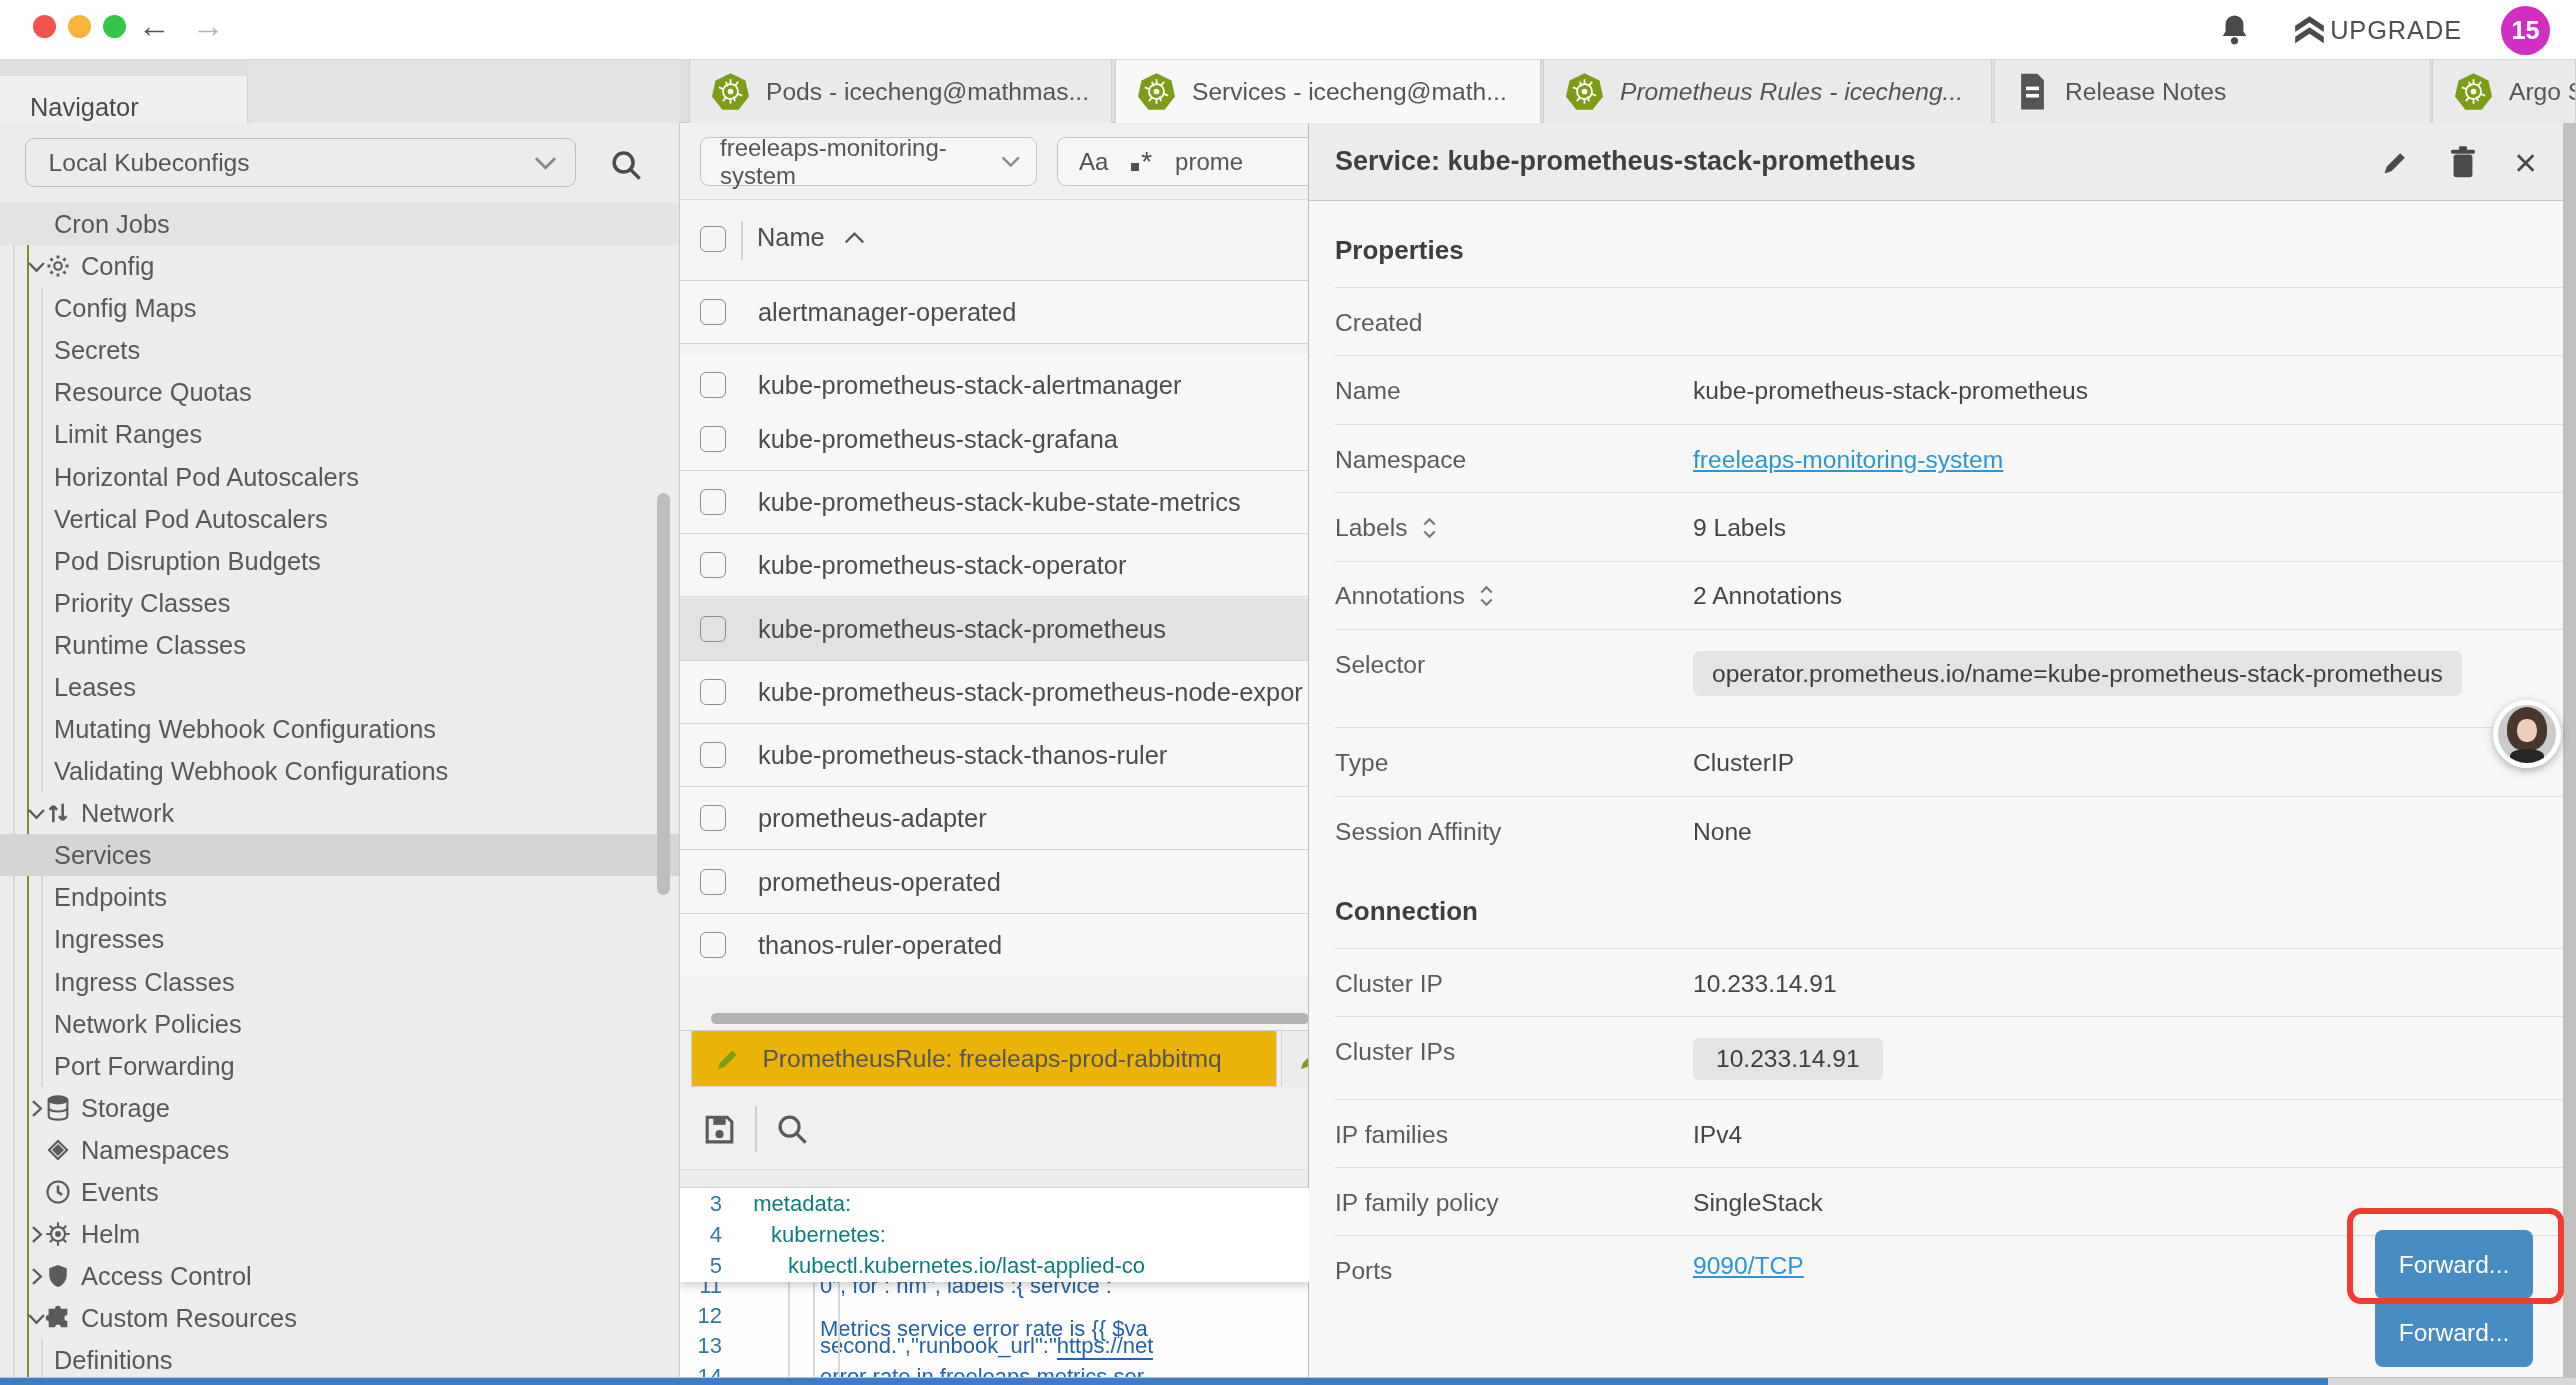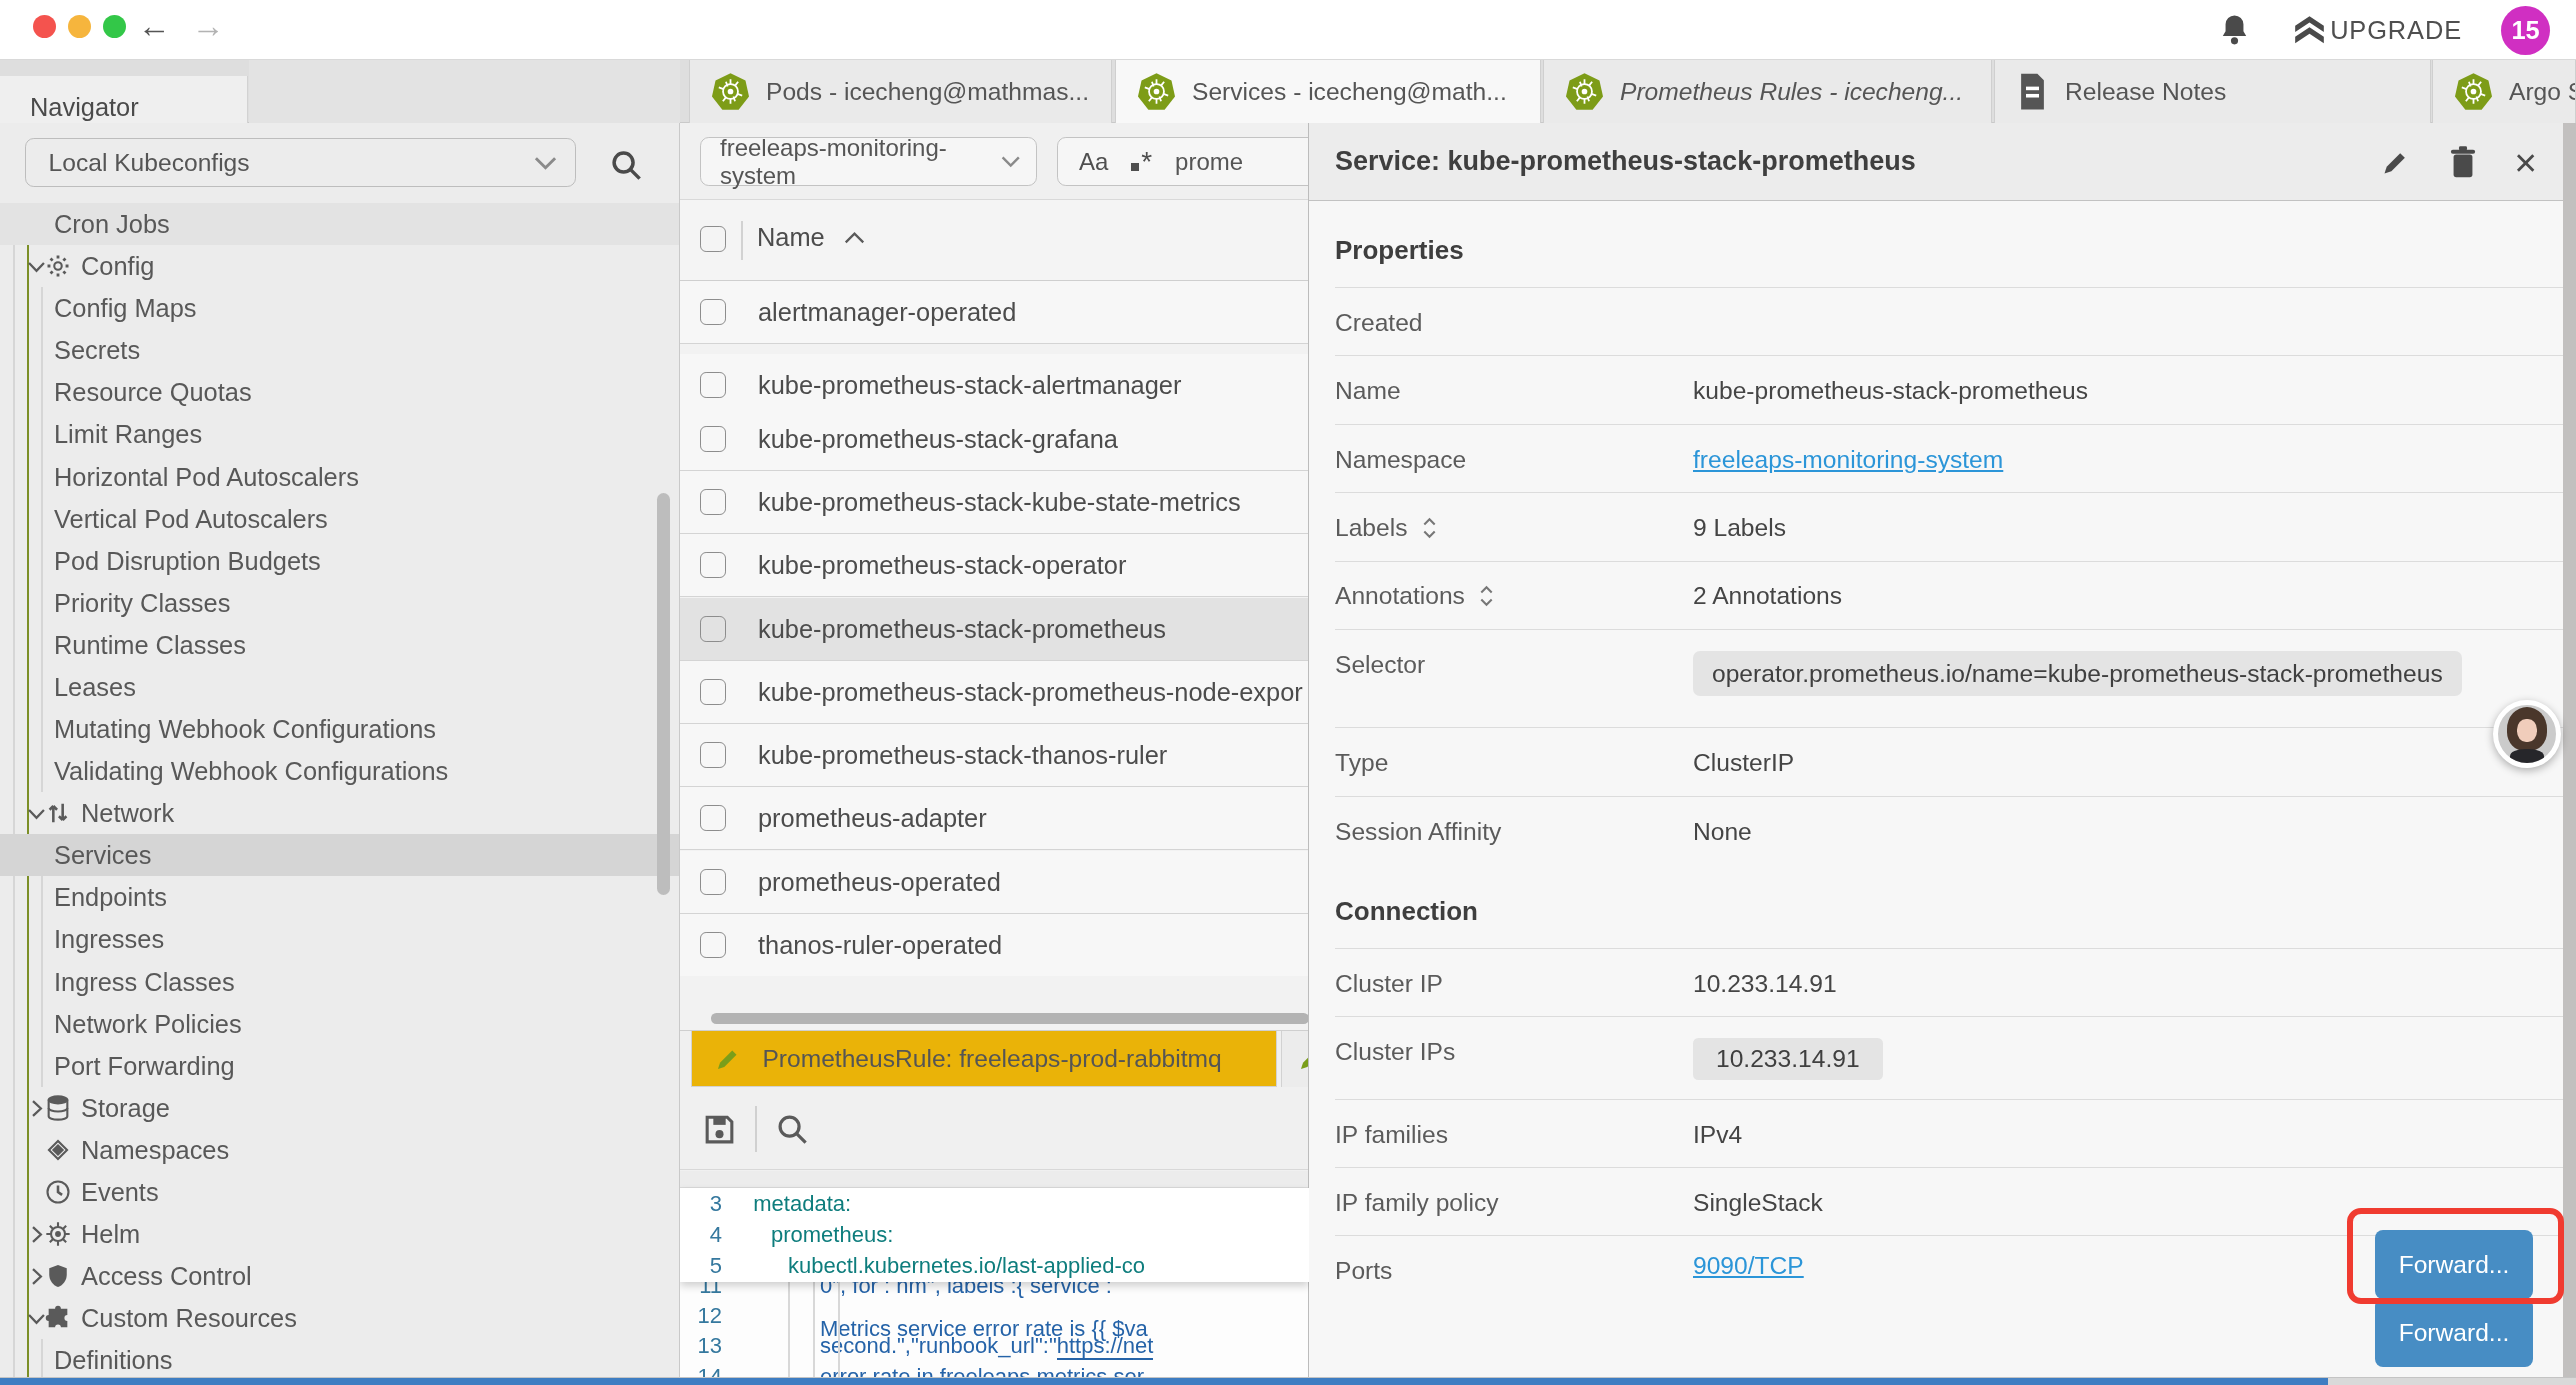--- a/index.html
+++ b/index.html
@@ -498,21 +498,21 @@
         <div class="eguide" style="left:108px;"></div>
         <div class="eguide" style="left:133px;"></div>
         <div class="eguide" style="left:158px;"></div>
         <div class="sticky" id="editor-sticky">
             <div class="eline" style="top: 0px;">
               <span class="lnum">3</span>
               <span class="code" style="padding-left:12.3px;"><span class="yaml-key">metadata:</span></span>
             </div>
             <div class="eline" style="top: 31px;">
               <span class="lnum">4</span>
-              <span class="code" style="padding-left:30px;"><span class="yaml-key">prometheus:</span></span>
+              <span class="code" style="padding-left:30px;"><span class="yaml-key">kubernetes:</span></span>
             </div>
             <div class="eline" style="top: 62px;">
               <span class="lnum">5</span>
               <span class="code" style="padding-left:47px;"><span class="yaml-key">kubectl.kubernetes.io/last-applied-co</span></span>
             </div>
           </div>
       <div class="eline" style="top: 82px;">
             <span class="lnum">11</span>
             <span class="code" style="padding-left:79px;"><span class="yaml-str">0", for : hm", labels :{ service :</span></span>
           </div>

